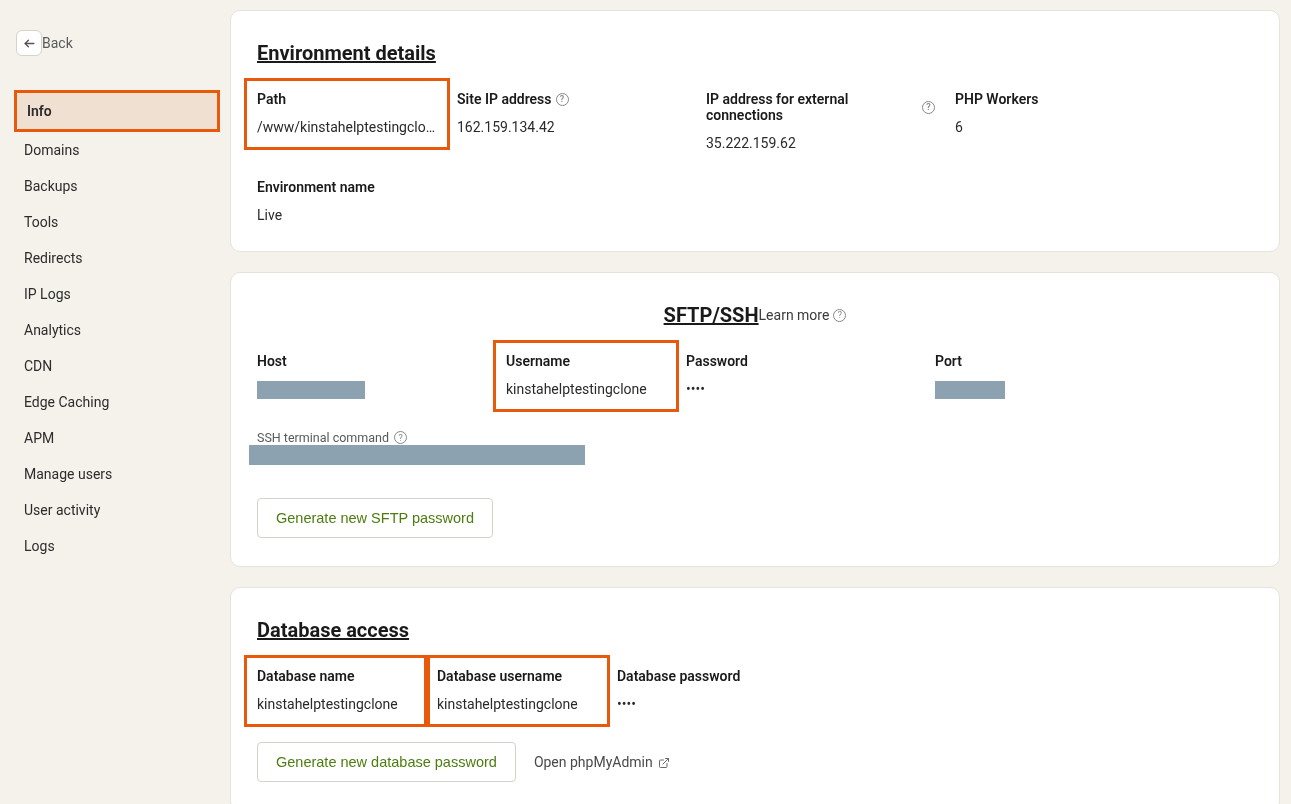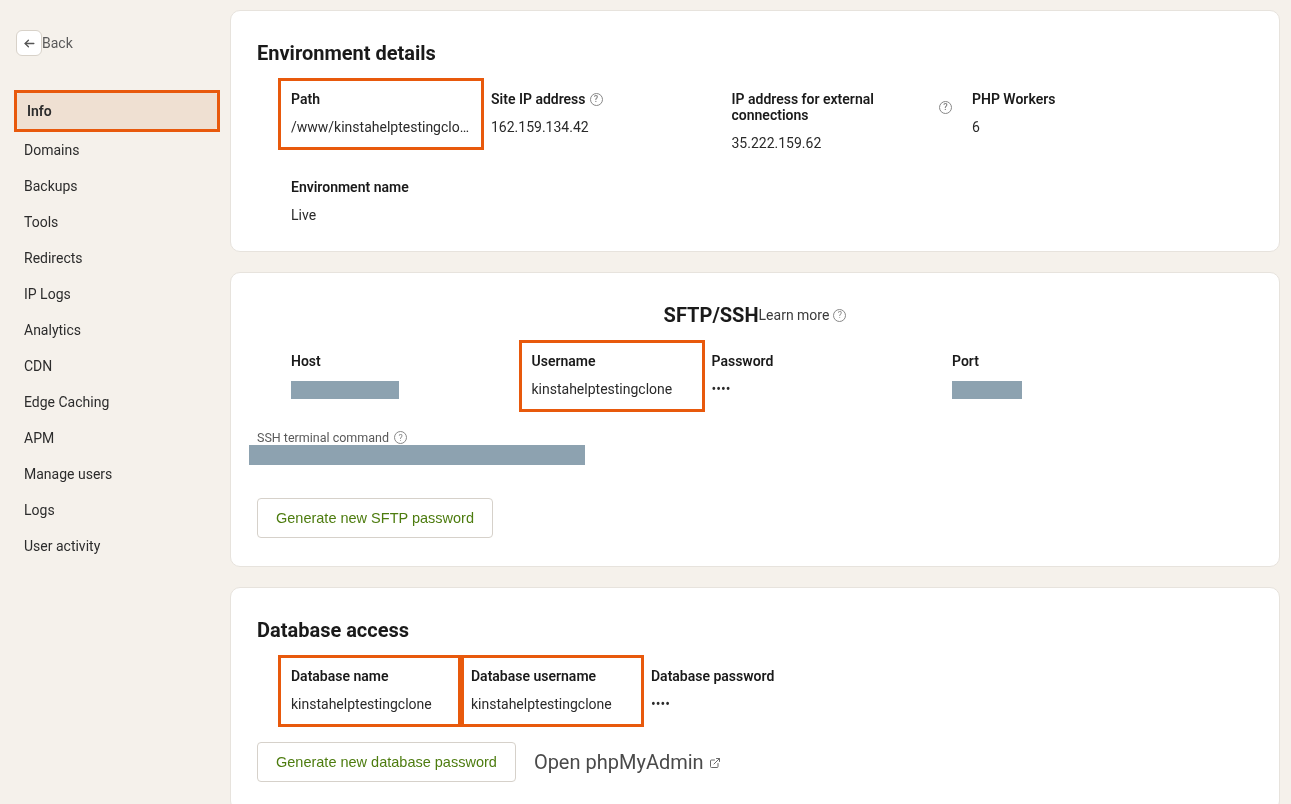--- a/index.html
+++ b/index.html
@@ -61,35 +61,36 @@
     border: 1px solid #e7e3dd;
     border-radius: 10px;
     padding: 30px 26px 28px 26px;
     margin-bottom: 20px;
   }
   .card-title {
     font-size: 20px;
     font-weight: 700;
     margin-bottom: 26px;
     color: #1a1a1a;
+    text-decoration: underline;
   }
   .card-header-row {
     display: flex;
     justify-content: center;
     align-items: center;
     margin-bottom: 26px;
   }
   .card-header-row .card-title { margin-bottom: 0; }
   .learn-more {
     font-size: 14px;
     color: #3a3a3a;
     cursor: pointer;
     display: flex; align-items: center; gap: 4px;
   }
-  .grid { display: flex; flex-wrap: wrap; row-gap: 28px; margin-left: 34px; }
+  .grid { display: flex; flex-wrap: wrap; row-gap: 28px; }
   .field { padding-right: 20px; }
   .field.c4 { width: 25%; }
   .field.c3 { width: 33.33%; }
   .field-label {
     font-size: 14px;
     font-weight: 600;
     color: #1a1a1a;
     margin-bottom: 12px;
     display: flex; align-items: center; gap: 4px;
   }
@@ -127,21 +128,21 @@
     background: #fff;
     border-radius: 4px;
     padding: 11px 18px;
     font-size: 14.5px;
     cursor: pointer;
     font-weight: 500;
     color: #4d7c0f;
   }
   .btn-row { display: flex; align-items: center; gap: 18px; margin-top: 30px; }
   .link-action {
-    font-size: 20px;
+    font-size: 14px;
     color: #4a4a4a;
     cursor: pointer;
     display: flex; align-items: center; gap: 5px;
   }
   .ext-icon {
     width: 11px; height: 11px;
     display: inline-block;
     position: relative;
   }
   .ext-icon svg { width: 12px; height: 12px; display:block; }
@@ -174,22 +175,22 @@
     <li class="nav-item">Domains</li>
     <li class="nav-item">Backups</li>
     <li class="nav-item">Tools</li>
     <li class="nav-item">Redirects</li>
     <li class="nav-item">IP Logs</li>
     <li class="nav-item">Analytics</li>
     <li class="nav-item">CDN</li>
     <li class="nav-item">Edge Caching</li>
     <li class="nav-item">APM</li>
     <li class="nav-item">Manage users</li>
+    <li class="nav-item">User activity</li>
     <li class="nav-item">Logs</li>
-    <li class="nav-item">User activity</li>
   </ul>
 </aside>
 
 <main class="main">
 
   <section class="card">
     <h2 class="card-title">Environment details</h2>
     <div class="grid">
       <div class="field c4" style="max-width:200px;">
         <div class="boxed">

